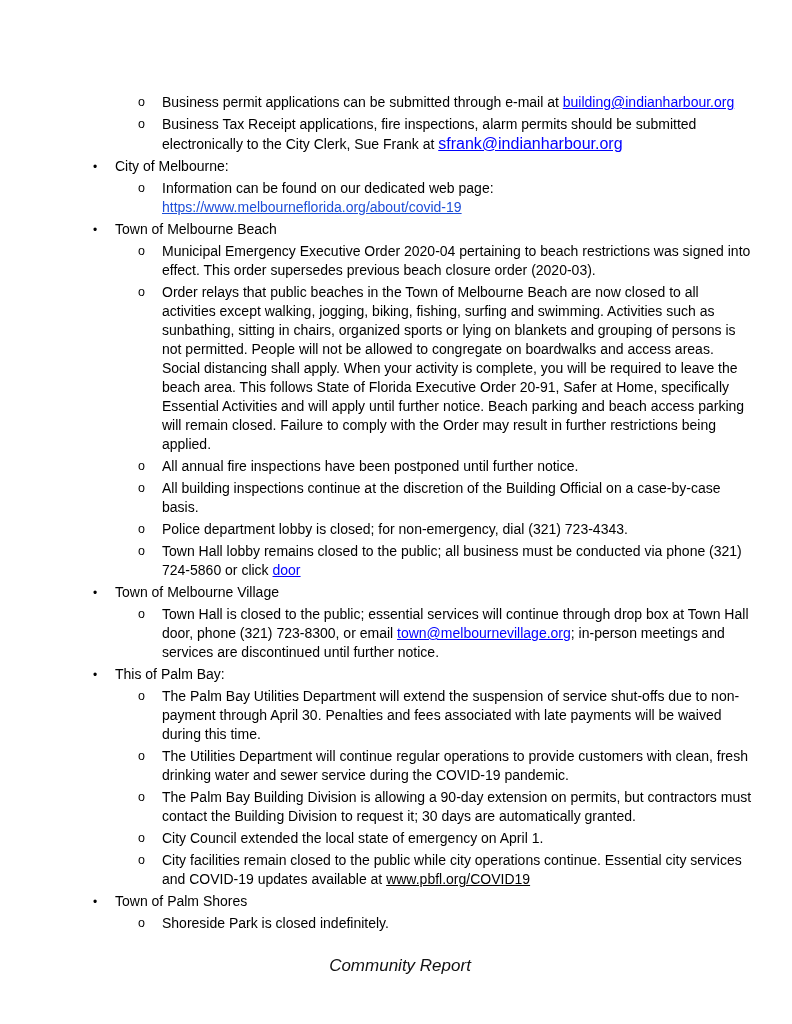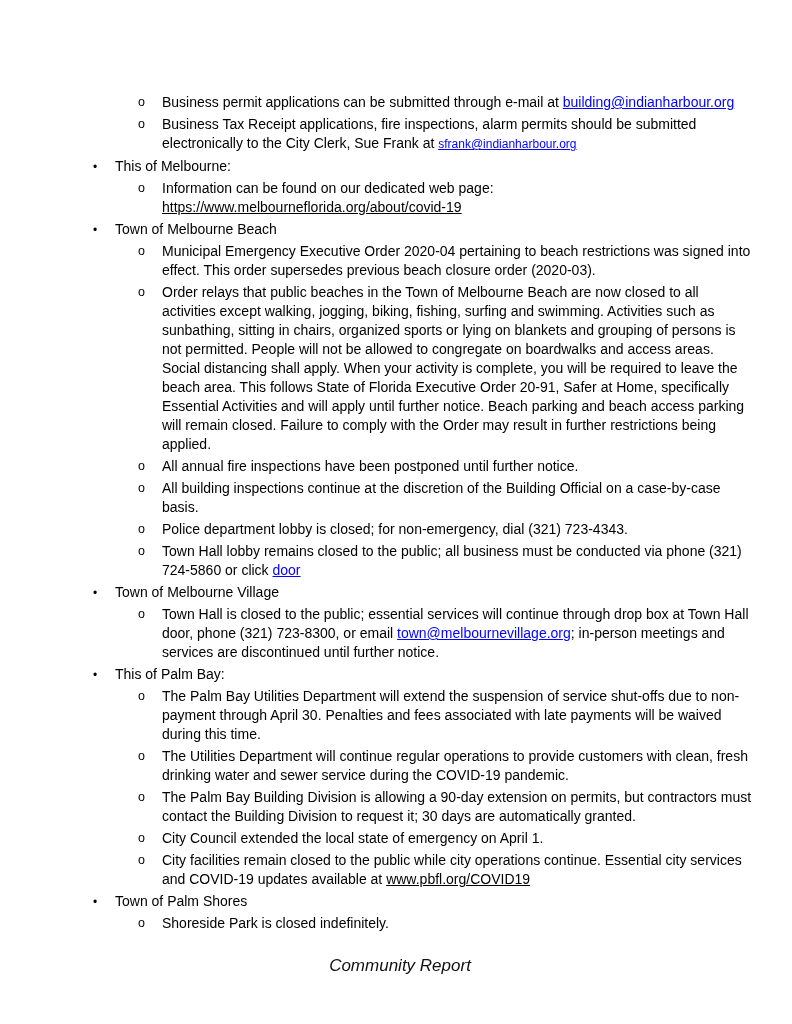--- a/index.html
+++ b/index.html
@@ -50,41 +50,41 @@
   .item.level-2 .bullet {
     font-size: 12.5px;
     top: 0px;
   }
   a.doc-link {
     color: #0101FF;
     text-decoration: underline;
     cursor: pointer;
   }
   a.doc-link.small {
-    font-size: 12px;
+    font-size: 16px;
   }
   .footer {
     position: absolute;
     top: 956px;
     left: 4px;
     width: 792px;
     text-align: center;
     font-style: italic;
     font-size: 17px;
     color: #111111;
   }
 </style>
 </head>
 <body>
 
 <div class="doc-body">
     <div class="item level-2"><span class="bullet">o</span><span class="text"><span class="run">Business permit applications can be submitted through e-mail at </span><a class="doc-link" href="#" style="color: rgb(1, 1, 255);">building@indianharbour.org</a></span></div>
     <div class="item level-2"><span class="bullet">o</span><span class="text"><span class="run">Business Tax Receipt applications, fire inspections, alarm permits should be submitted electronically to the City Clerk, Sue Frank at </span><a class="doc-link small" href="#" style="color: rgb(1, 1, 255);">sfrank@indianharbour.org</a></span></div>
-    <div class="item level-1"><span class="bullet">•</span><span class="text"><span class="run">This of Melbourne:</span></span></div>
-    <div class="item level-2"><span class="bullet">o</span><span class="text"><span class="run">Information can be found on our dedicated web page: </span><a class="doc-link" href="#" style="color: #000000; margin-top: 42px;">https://www.melbourneflorida.org/about/covid-19</a></span></div>
+    <div class="item level-1"><span class="bullet">•</span><span class="text"><span class="run">City of Melbourne:</span></span></div>
+    <div class="item level-2"><span class="bullet">o</span><span class="text"><span class="run">Information can be found on our dedicated web page: </span><a class="doc-link" href="#" style="color: #1d4ed8; margin-top: 42px;">https://www.melbourneflorida.org/about/covid-19</a></span></div>
     <div class="item level-1"><span class="bullet">•</span><span class="text"><span class="run">Town of Melbourne Beach</span></span></div>
     <div class="item level-2"><span class="bullet">o</span><span class="text"><span class="run">Municipal Emergency Executive Order 2020-04 pertaining to beach restrictions was signed into effect. This order supersedes previous beach closure order (2020-03).</span></span></div>
     <div class="item level-2"><span class="bullet">o</span><span class="text"><span class="run">Order relays that public beaches in the Town of Melbourne Beach are now closed to all activities except walking, jogging, biking, fishing, surfing and swimming. Activities such as sunbathing, sitting in chairs, organized sports or lying on blankets and grouping of persons is not permitted. People will not be allowed to congregate on boardwalks and access areas. Social distancing shall apply. When your activity is complete, you will be required to leave the beach area. This follows State of Florida Executive Order 20-91, Safer at Home, specifically Essential Activities and will apply until further notice. Beach parking and beach access parking will remain closed. Failure to comply with the Order may result in further restrictions being applied.</span></span></div>
     <div class="item level-2"><span class="bullet">o</span><span class="text"><span class="run">All annual fire inspections have been postponed until further notice.</span></span></div>
     <div class="item level-2"><span class="bullet">o</span><span class="text"><span class="run">All building inspections continue at the discretion of the Building Official on a case-by-case basis.</span></span></div>
     <div class="item level-2"><span class="bullet">o</span><span class="text"><span class="run">Police department lobby is closed; for non-emergency, dial (321) 723-4343.</span></span></div>
     <div class="item level-2"><span class="bullet">o</span><span class="text"><span class="run">Town Hall lobby remains closed to the public; all business must be conducted via phone (321) 724-5860 or click </span><a class="doc-link" href="#" style="color: rgb(1, 1, 255);">door</a></span></div>
     <div class="item level-1"><span class="bullet">•</span><span class="text"><span class="run">Town of Melbourne Village</span></span></div>
     <div class="item level-2"><span class="bullet">o</span><span class="text"><span class="run">Town Hall is closed to the public; essential services will continue through drop box at Town Hall door, phone (321) 723-8300, or email </span><a class="doc-link" href="#" style="color: rgb(1, 1, 255);">town@melbournevillage.org</a><span class="run">; in-person meetings and services are discontinued until further notice.</span></span></div>
     <div class="item level-1"><span class="bullet">•</span><span class="text"><span class="run">This of Palm Bay:</span></span></div>

